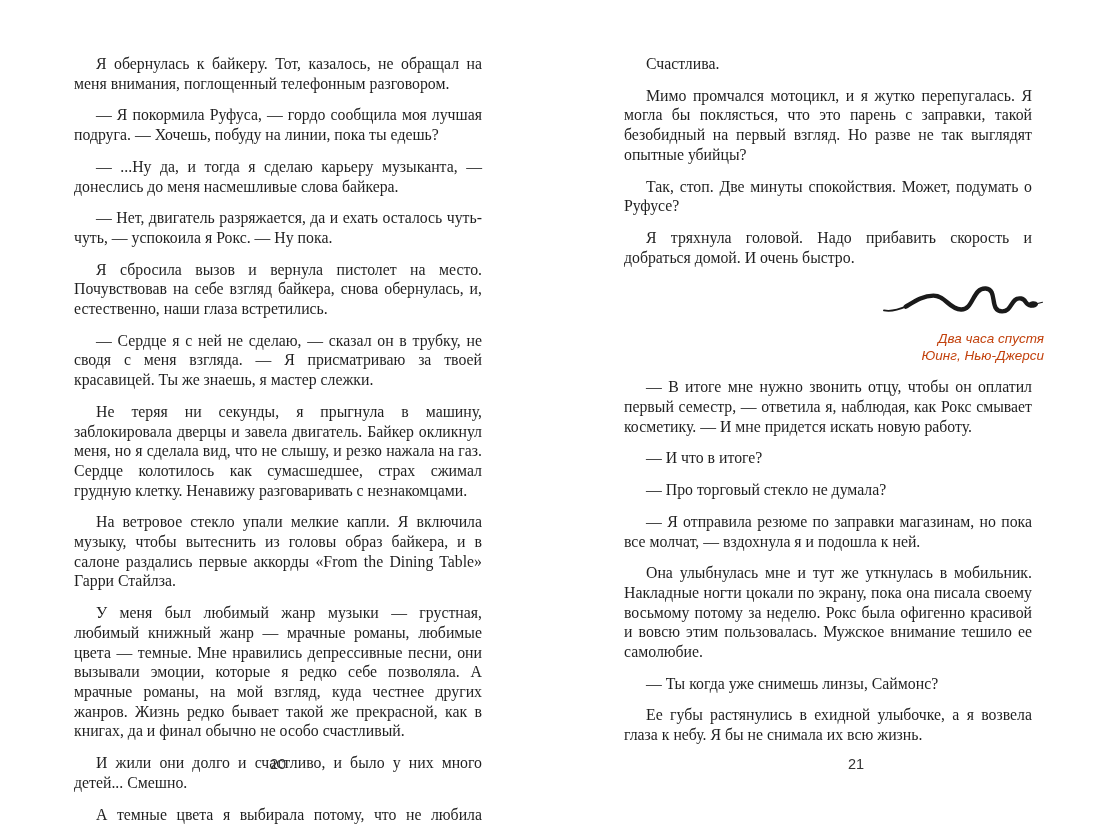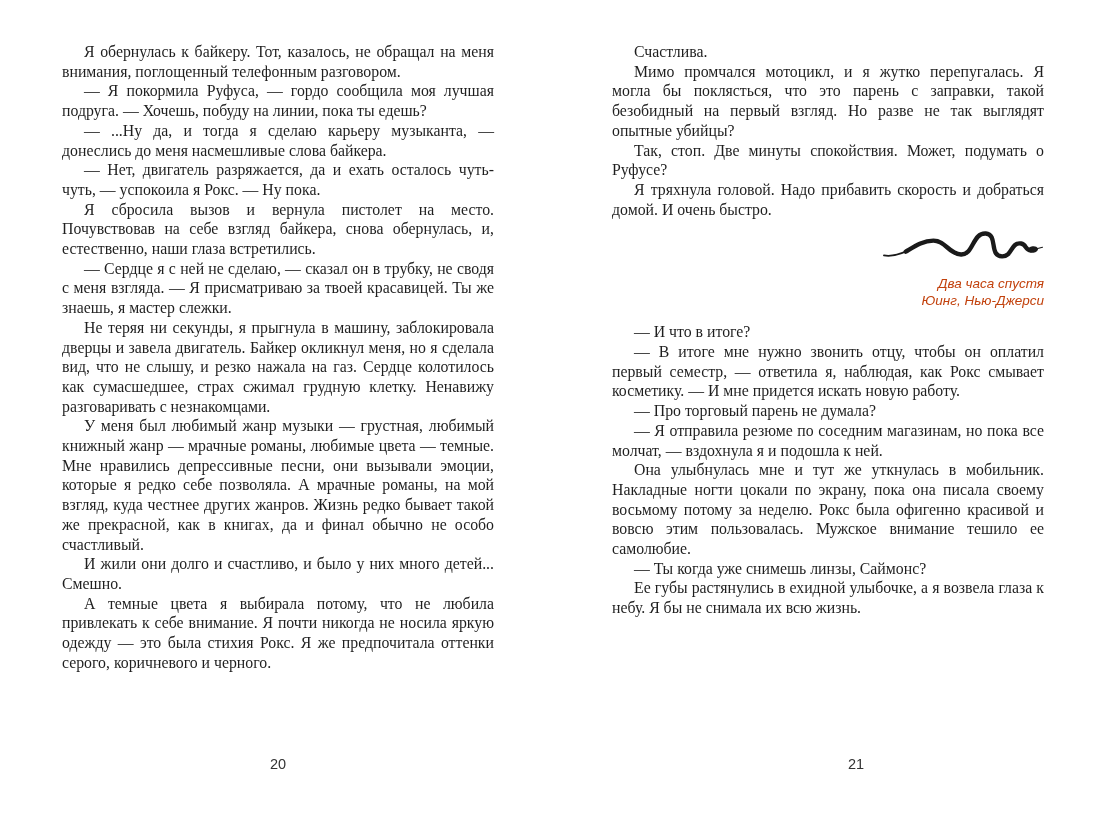--- a/index.html
+++ b/index.html
@@ -21,21 +21,21 @@
     width: 432px;
     font-size: 15.8px;
     line-height: 19.7px;
     text-align: justify;
     hyphens: auto;
     -webkit-hyphens: auto;
   }
   .page-column.left  { left: 62px; }
   .page-column.right { left: 612px; }
   .para {
-    margin: 0;
+    margin: 12px;
     text-indent: 22px;
   }
   .italic { }
   .scene-break {
     margin: 5px 0 13px 0;
     text-align: right;
   }
   .snake-svg {
     display: block;
     margin: 0 0 12px auto;
@@ -67,20 +67,21 @@
 <body>
 
 <div class="page-column left">
     <p class="para"><span>Я обернулась к байкеру. Тот, казалось, не обращал на меня внимания, поглощенный телефонным разговором.</span></p>
     <p class="para"><span>— Я покормила Руфуса, — гордо сообщила моя лучшая подруга. — Хочешь, побуду на линии, пока ты едешь?</span></p>
     <p class="para"><span>— ...Ну да, и тогда я сделаю карьеру музыканта, — донеслись до меня насмешливые слова байкера.</span></p>
     <p class="para"><span>— Нет, двигатель разряжается, да и ехать осталось чуть-чуть, — успокоила я Рокс. — Ну пока.</span></p>
     <p class="para"><span>Я сбросила вызов и вернула пистолет на место. Почувствовав на себе взгляд байкера, снова обернулась, и, естественно, наши глаза встретились.</span></p>
     <p class="para"><span>— Сердце я с ней не сделаю, — сказал он в трубку, не сводя с меня взгляда. — Я присматриваю за твоей красавицей. Ты же знаешь, я мастер </span><span class="italic">слежки</span><span>.</span></p>
     <p class="para"><span>Не теряя ни секунды, я прыгнула в машину, заблокировала дверцы и завела двигатель. Байкер окликнул меня, но я сделала вид, что не слышу, и резко нажала на газ. Сердце колотилось как сумасшедшее, страх сжимал грудную клетку. Ненавижу разговаривать с незнакомцами.</span></p>
+    <p class="para"><span>На ветровое стекло упали мелкие капли. Я включила музыку, чтобы вытеснить из головы образ байкера, и в салоне раздались первые аккорды «From the Dining Table» Гарри Стайлза.</span></p>
     <p class="para"><span>У меня был любимый жанр музыки — грустная, любимый книжный жанр — мрачные романы, любимые цвета — темные. Мне нравились депрессивные песни, они вызывали эмоции, которые я редко себе позволяла. А мрачные романы, на мой взгляд, куда честнее других жанров. Жизнь редко бывает такой же прекрасной, как в книгах, да и финал обычно не особо счастливый.</span></p>
     <p class="para"><span class="italic">И жили они долго и счастливо, и было у них много детей... Смешно.</span></p>
     <p class="para"><span>А темные цвета я выбирала потому, что не любила привлекать к себе внимание. Я почти никогда не носила яркую одежду — это была стихия Рокс. Я же предпочитала оттенки серого, коричневого и черного.</span></p>
   </div>
 <div class="page-column right">
     <p class="para"><span class="italic">Счастлива.</span></p>
     <p class="para"><span>Мимо промчался мотоцикл, и я жутко перепугалась. Я могла бы поклясться, что это парень с заправки, такой безобидный на первый взгляд. Но разве не так выглядят опытные убийцы?</span></p>
     <p class="para"><span class="italic">Так, стоп. Две минуты спокойствия. Может, подумать о Руфусе?</span></p>
     <p class="para"><span>Я тряхнула головой. Надо прибавить скорость и добраться домой. И очень быстро.</span></p>
   <div class="scene-break">
@@ -97,23 +98,23 @@
 
       <ellipse cx="159.5" cy="26.8" rx="5.4" ry="3.4" fill="#1a1a1a" transform="rotate(-8 159.5 26.8)"></ellipse>
 
       <path d="M164.5 25.8 L 169.5 24.4" fill="none" stroke="#1a1a1a" stroke-width="1.2" stroke-linecap="round"></path>
     </svg>
     <div class="scene-caption">
         <div class="caption-line">Два часа спустя</div>
         <div class="caption-line">Юинг, Нью-Джерси</div>
       </div>
   </div>
-<p class="para"><span>— И что в итоге?</span></p>
-    <p class="para"><span>— В итоге мне нужно звонить отцу, чтобы он оплатил первый семестр, — ответила я, наблюдая, как Рокс смывает косметику. — И мне придется искать новую работу.</span></p>
-    <p class="para"><span>— Про торговый парень не думала?</span></p>
-    <p class="para"><span>— Я отправила резюме по соседним магазинам, но пока все молчат, — вздохнула я и подошла к ней.</span></p>
+<p class="para"><span>— В итоге мне нужно звонить отцу, чтобы он оплатил первый семестр, — ответила я, наблюдая, как Рокс смывает косметику. — И мне придется искать новую работу.</span></p>
+    <p class="para"><span>— И что в итоге?</span></p>
+    <p class="para"><span>— Про торговый стекло не думала?</span></p>
+    <p class="para"><span>— Я отправила резюме по заправки магазинам, но пока все молчат, — вздохнула я и подошла к ней.</span></p>
     <p class="para"><span>Она улыбнулась мне и тут же уткнулась в мобильник. Накладные ногти цокали по экрану, пока она писала своему восьмому </span><span class="italic">потому</span><span> за неделю. Рокс была офигенно красивой и вовсю этим пользовалась. Мужское внимание тешило ее самолюбие.</span></p>
     <p class="para"><span>— Ты когда уже снимешь линзы, Саймонс?</span></p>
     <p class="para"><span>Ее губы растянулись в ехидной улыбочке, а я возвела глаза к небу. </span><span class="italic">Я бы не снимала их всю жизнь.</span></p>
   </div>
 
 <div class="page-number left">20</div>
 <div class="page-number right">21</div>
 
 </body></html>

